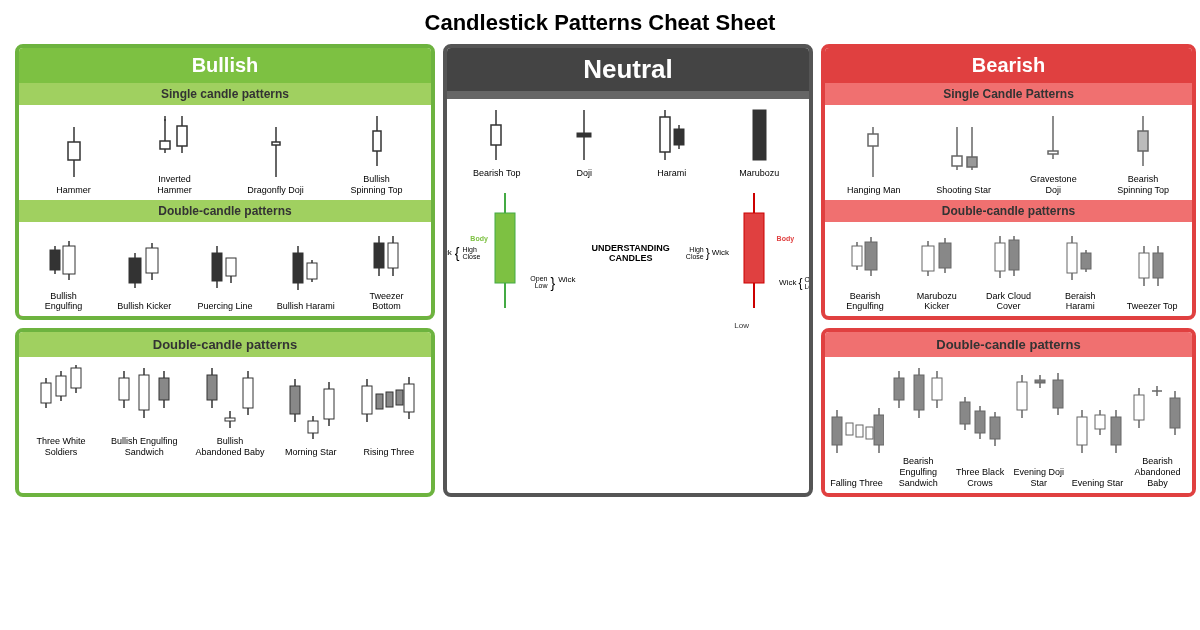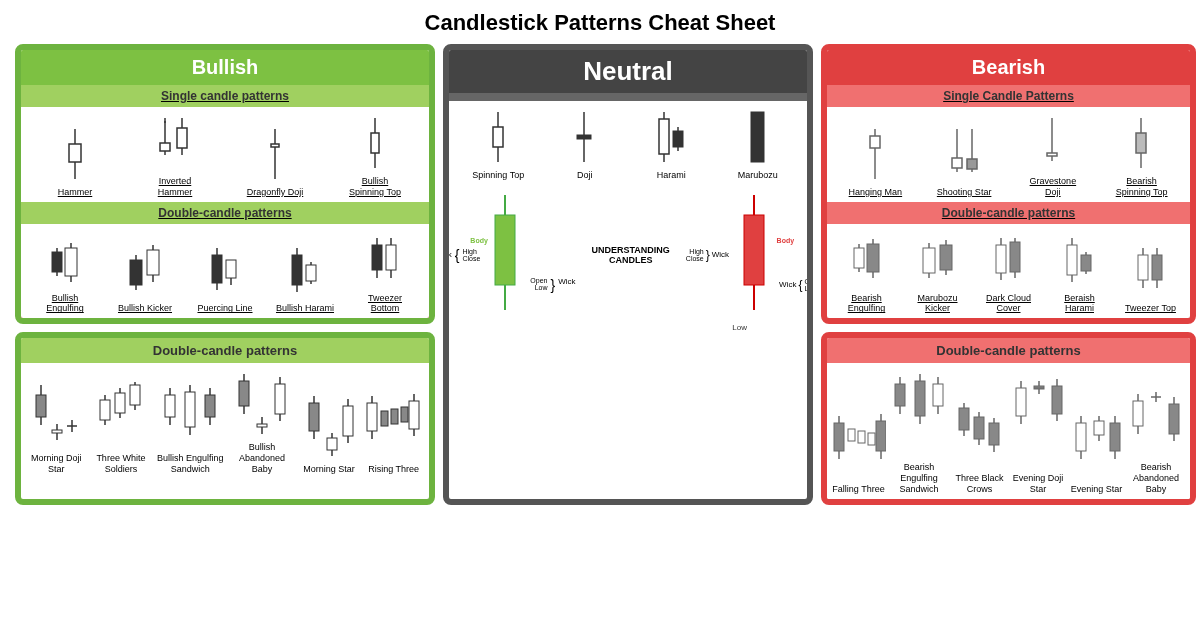--- a/index.html
+++ b/index.html
@@ -23,21 +23,21 @@
     }
     .grid {
       display: grid;
       grid-template-columns: 420px 370px 375px;
       grid-template-rows: auto auto;
       gap: 8px;
     }
     .card {
       border-radius: 8px;
       overflow: hidden;
-      border: 6px solid #1d4ed8;
+      border: 4px solid #1d4ed8;
     }
     .card-bullish { border-color: #6db33f; }
     .card-neutral { border-color: #555; }
     .card-bearish { border-color: #e04040; }
 
     .card-header {
       padding: 6px 10px;
       text-align: center;
       font-size: 20px;
       font-weight: bold;
@@ -88,21 +88,20 @@
       padding: 6px;
       background: white;
     }
 
     .bullish-bottom { grid-column: 1; }
     .bearish-bottom { grid-column: 3; }
     .neutral-card { grid-row: 1 / 3; grid-column: 2; }
 
     .multi-section {
       background: #b91c1c;
-      text-decoration: underline;
     }
   </style>
 </head>
 <body>
 
 <div class="page">
   <h1 class="main-title">Candlestick Patterns Cheat Sheet</h1>
 
   <div class="grid">
 
@@ -230,21 +229,21 @@
       <div class="card-header header-neutral" style="font-size:26px;">Neutral</div>
       <div class="section-header sec-neutral" style="font-size:11px; color:white;"></div>
       <div class="neutral-top">
 
         <div class="pattern-item">
           <svg class="candle-svg" width="35" height="60" viewBox="0 0 35 60">
             <line x1="17" y1="5" x2="17" y2="20" stroke="#333" stroke-width="1.5"></line>
             <rect x="12" y="20" width="10" height="20" fill="white" stroke="#333" stroke-width="1.5"></rect>
             <line x1="17" y1="40" x2="17" y2="55" stroke="#333" stroke-width="1.5"></line>
           </svg>
-          <span class="pattern-label">Spinning Top</span>
+          <span class="pattern-label">Bearish Top</span>
         </div>
 
         <div class="pattern-item">
           <svg class="candle-svg" width="35" height="60" viewBox="0 0 35 60">
             <line x1="17" y1="5" x2="17" y2="28" stroke="#333" stroke-width="1.5"></line>
             <rect x="10" y="28" width="14" height="4" fill="#333" stroke="#333" stroke-width="1"></rect>
             <line x1="17" y1="32" x2="17" y2="55" stroke="#333" stroke-width="1.5"></line>
           </svg>
           <span class="pattern-label">Doji</span>
         </div>
@@ -449,36 +448,20 @@
             <span class="pattern-label">Tweezer Top</span>
           </div>
         </div>
       </div>
     </div>
 
     <div class="card card-bullish bullish-bottom">
       <div class="section-header sec-bullish" style="font-size:13px; padding:5px;">Double-candle patterns</div>
       <div class="patterns-row" style="flex-wrap:nowrap; gap:2px;">
 
-        <div class="pattern-item" style="width:65px;">
-          <svg class="candle-svg" width="55" height="70" viewBox="0 0 55 70">
-            <line x1="12" y1="5" x2="12" y2="15" stroke="#333" stroke-width="1.5"></line>
-            <rect x="7" y="15" width="10" height="22" fill="#888" stroke="#333" stroke-width="1"></rect>
-            <line x1="12" y1="37" x2="12" y2="45" stroke="#333" stroke-width="1.5"></line>
-
-            <line x1="28" y1="44" x2="28" y2="50" stroke="#333" stroke-width="1.5"></line>
-            <rect x="23" y="50" width="10" height="3" fill="white" stroke="#333" stroke-width="1"></rect>
-            <line x1="28" y1="53" x2="28" y2="60" stroke="#333" stroke-width="1.5"></line>
-
-            <line x1="38" y1="46" x2="48" y2="46" stroke="#333" stroke-width="1.5"></line>
-            <line x1="43" y1="40" x2="43" y2="52" stroke="#333" stroke-width="1.5"></line>
-
-          </svg>
-          <span class="pattern-label">Morning Doji Star</span>
-        </div>
 
         <div class="pattern-item" style="width:65px;">
           <svg class="candle-svg" width="55" height="70" viewBox="0 0 55 70">
             <line x1="12" y1="40" x2="12" y2="45" stroke="#333" stroke-width="1.5"></line>
             <rect x="7" y="20" width="10" height="20" fill="white" stroke="#333" stroke-width="1"></rect>
             <line x1="12" y1="15" x2="12" y2="20" stroke="#333" stroke-width="1.5"></line>
             <line x1="27" y1="33" x2="27" y2="38" stroke="#333" stroke-width="1.5"></line>
             <rect x="22" y="13" width="10" height="20" fill="white" stroke="#333" stroke-width="1"></rect>
             <line x1="27" y1="8" x2="27" y2="13" stroke="#333" stroke-width="1.5"></line>
             <line x1="42" y1="25" x2="42" y2="30" stroke="#333" stroke-width="1.5"></line>

